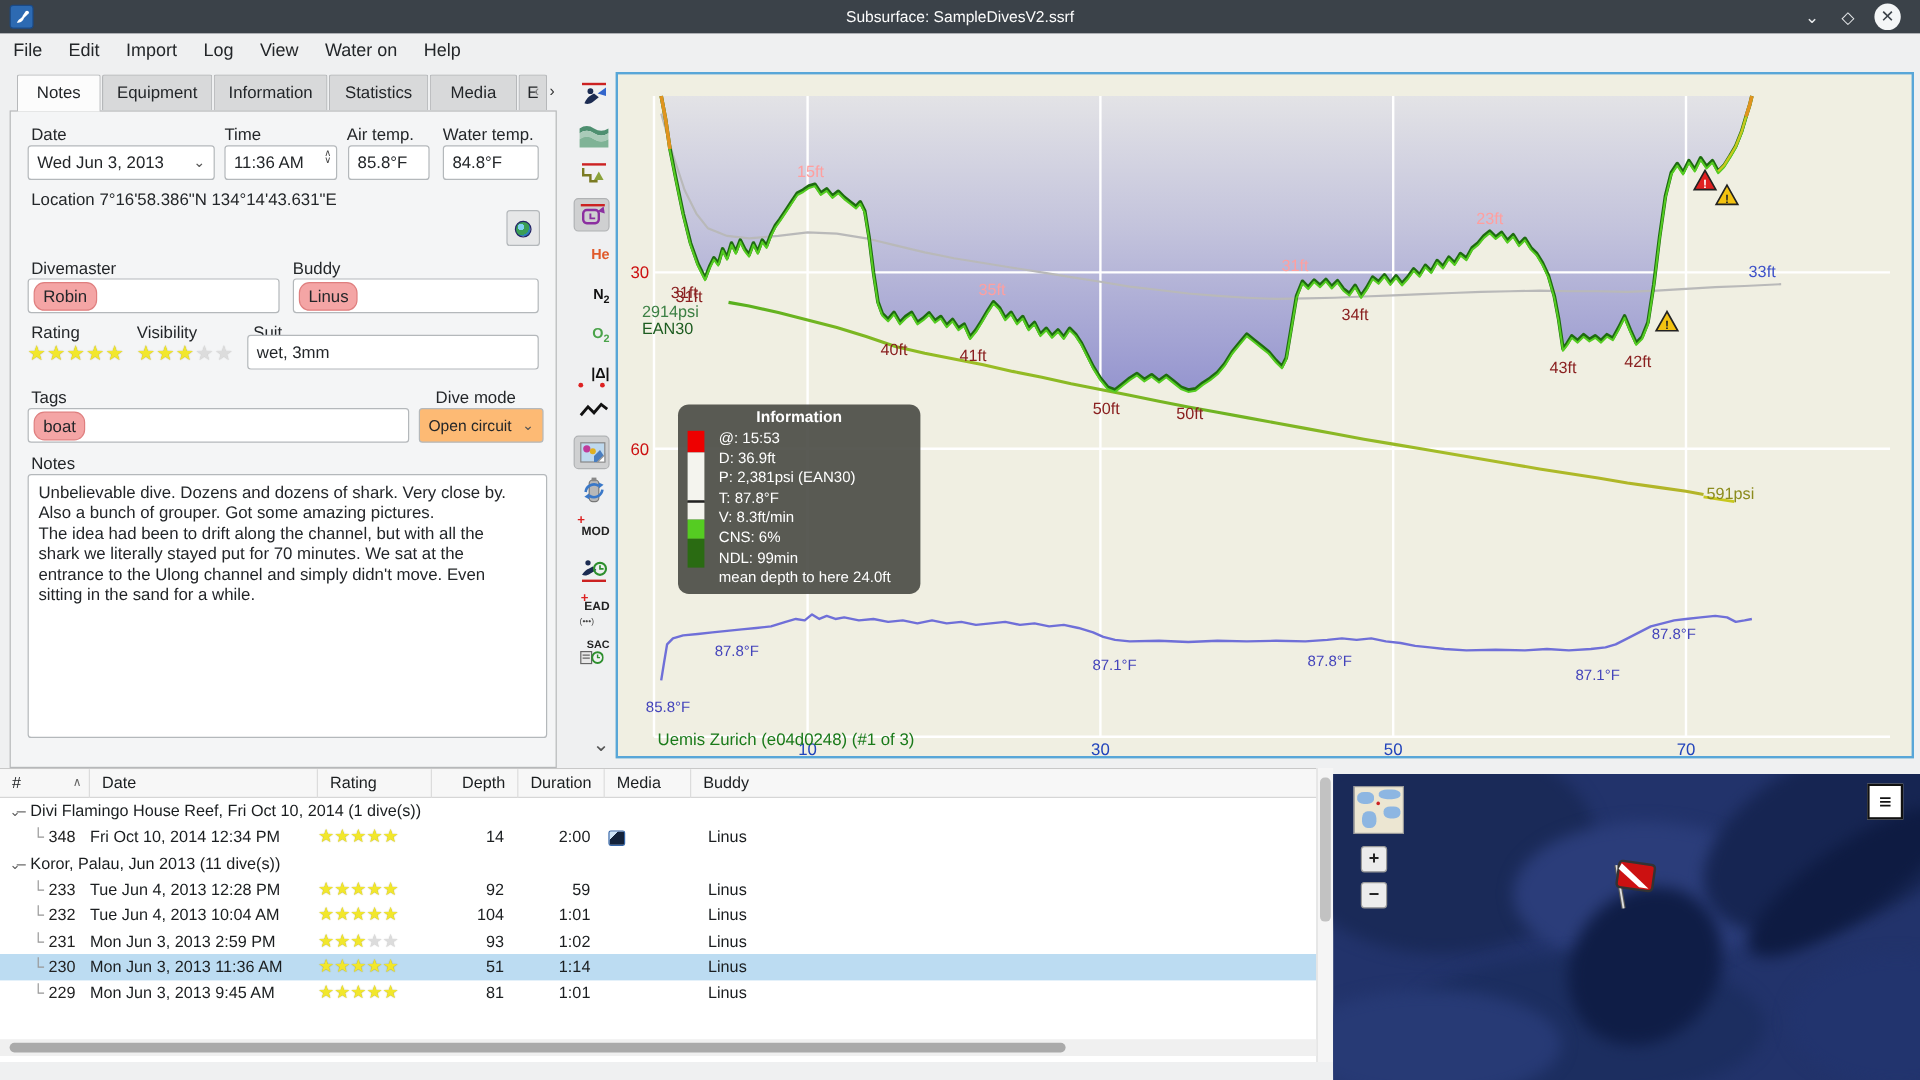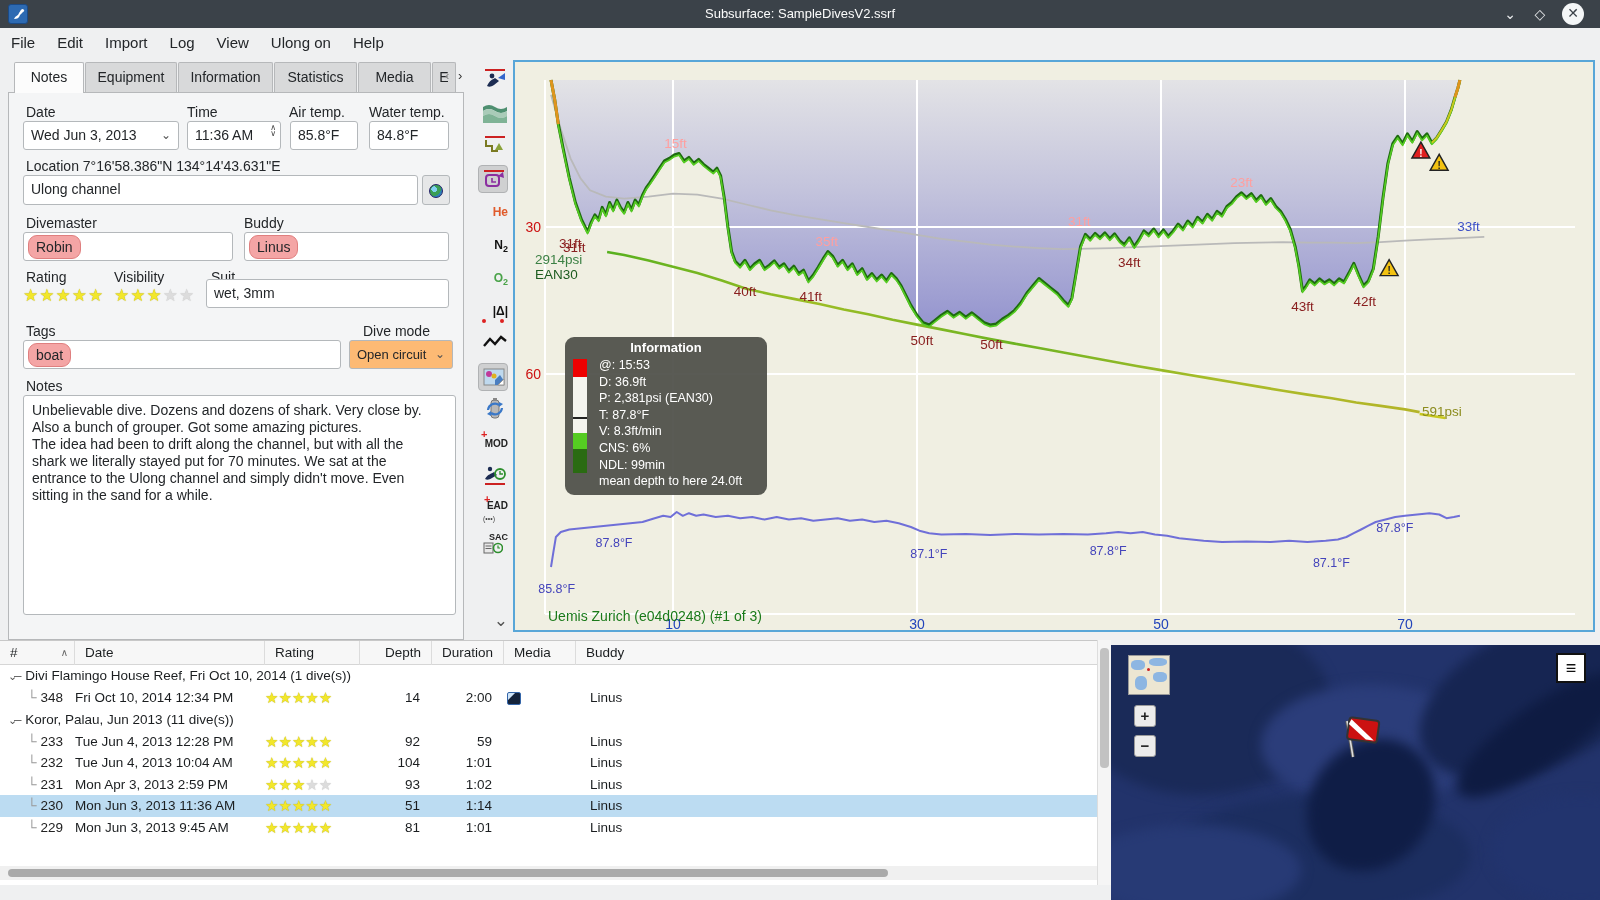--- a/index.html
+++ b/index.html
@@ -91,21 +91,21 @@
           <circle cx="11.5" cy="3.5" r="1.6" fill="#fff"></circle>
         </svg>
     </div>
     <div class="title">Subsurface: SampleDivesV2.ssrf</div>
     <div class="winbtn" style="left:1498px;">⌄</div>
     <div class="winbtn" style="left:1528px;">◇</div>
     <div class="winbtn close" style="left:1562px;">✕</div>
   </div>
 
   <div class="menubar">
-    <span>File</span><span>Edit</span><span>Import</span><span>Log</span><span>View</span><span>Ulong on</span><span>Help</span>
+    <span>File</span><span>Edit</span><span>Import</span><span>Log</span><span>View</span><span>Water on</span><span>Help</span>
   </div>
 
   <div class="panel">
     <div class="tabbar">
       <div class="tab active" style="left:6px;width:70px;">Notes</div>
       <div class="tab" style="left:77px;width:92px;">Equipment</div>
       <div class="tab" style="left:170px;width:95px;">Information</div>
       <div class="tab" style="left:266px;width:83px;">Statistics</div>
       <div class="tab" style="left:350px;width:73px;">Media</div>
       <div class="tab" style="left:424px;width:24px;overflow:hidden;">E</div>
@@ -117,21 +117,20 @@
       <div class="flabel" style="left:178px;top:11px;">Time</div>
       <div class="flabel" style="left:280px;top:11px;">Air temp.</div>
       <div class="flabel" style="left:360px;top:11px;">Water temp.</div>
 
       <div class="finput" style="left:14px;top:28px;width:156px;height:29px;"><span>Wed Jun 3, 2013</span><span class="combo-arrow" style="line-height:27px;">⌄</span></div>
       <div class="finput" style="left:178px;top:28px;width:94px;height:29px;"><span>11:36 AM</span><span class="spin">∧<br>∨</span></div>
       <div class="finput" style="left:281px;top:28px;width:68px;height:29px;"><span>85.8°F</span></div>
       <div class="finput" style="left:360px;top:28px;width:80px;height:29px;"><span>84.8°F</span></div>
 
       <div class="flabel" style="left:17px;top:65px;">Location 7°16'58.386"N 134°14'43.631"E</div>
-      <div class="finput" style="left:14px;top:82px;width:395px;height:30px;"><span>Ulong channel</span></div>
       <div class="globe-btn" style="left:413px;top:82px;">
           <span class="globe"></span>
         </div>
 
       <div class="flabel" style="left:17px;top:122px;">Divemaster</div>
       <div class="flabel" style="left:235px;top:122px;">Buddy</div>
       <div class="finput" style="left:14px;top:139px;width:210px;height:29px;padding:0 4px;"><span class="pill">Robin</span></div>
       <div class="finput" style="left:235px;top:139px;width:205px;height:29px;padding:0 4px;"><span class="pill">Linus</span></div>
 
       <div class="flabel" style="left:17px;top:176px;">Rating</div>
@@ -354,21 +353,21 @@
           <div class="cell-r" style="color:#222;"><span style="color:#999;">└</span> 232</div>
           <div>Tue Jun 4, 2013 10:04 AM</div>
           <div class="dl-stars"><span class="star-f">★</span><span class="star-f">★</span><span class="star-f">★</span><span class="star-f">★</span><span class="star-f">★</span></div>
           <div class="cell-r">104</div>
           <div class="cell-r">1:01</div>
           <div></div>
           <div style="padding-left:14px;">Linus</div>
         </div>
         <div class="dl-grid dl-row">
           <div class="cell-r" style="color:#222;"><span style="color:#999;">└</span> 231</div>
-          <div>Mon Apr 3, 2013 2:59 PM</div>
+          <div>Mon Jun 3, 2013 2:59 PM</div>
           <div class="dl-stars"><span class="star-f">★</span><span class="star-f">★</span><span class="star-f">★</span><span class="star-e">★</span><span class="star-e">★</span></div>
           <div class="cell-r">93</div>
           <div class="cell-r">1:02</div>
           <div></div>
           <div style="padding-left:14px;">Linus</div>
         </div>
         <div class="dl-grid dl-row selected">
           <div class="cell-r" style="color:#222;"><span style="color:#999;">└</span> 230</div>
           <div>Mon Jun 3, 2013 11:36 AM</div>
           <div class="dl-stars"><span class="star-f">★</span><span class="star-f">★</span><span class="star-f">★</span><span class="star-f">★</span><span class="star-f">★</span></div>

